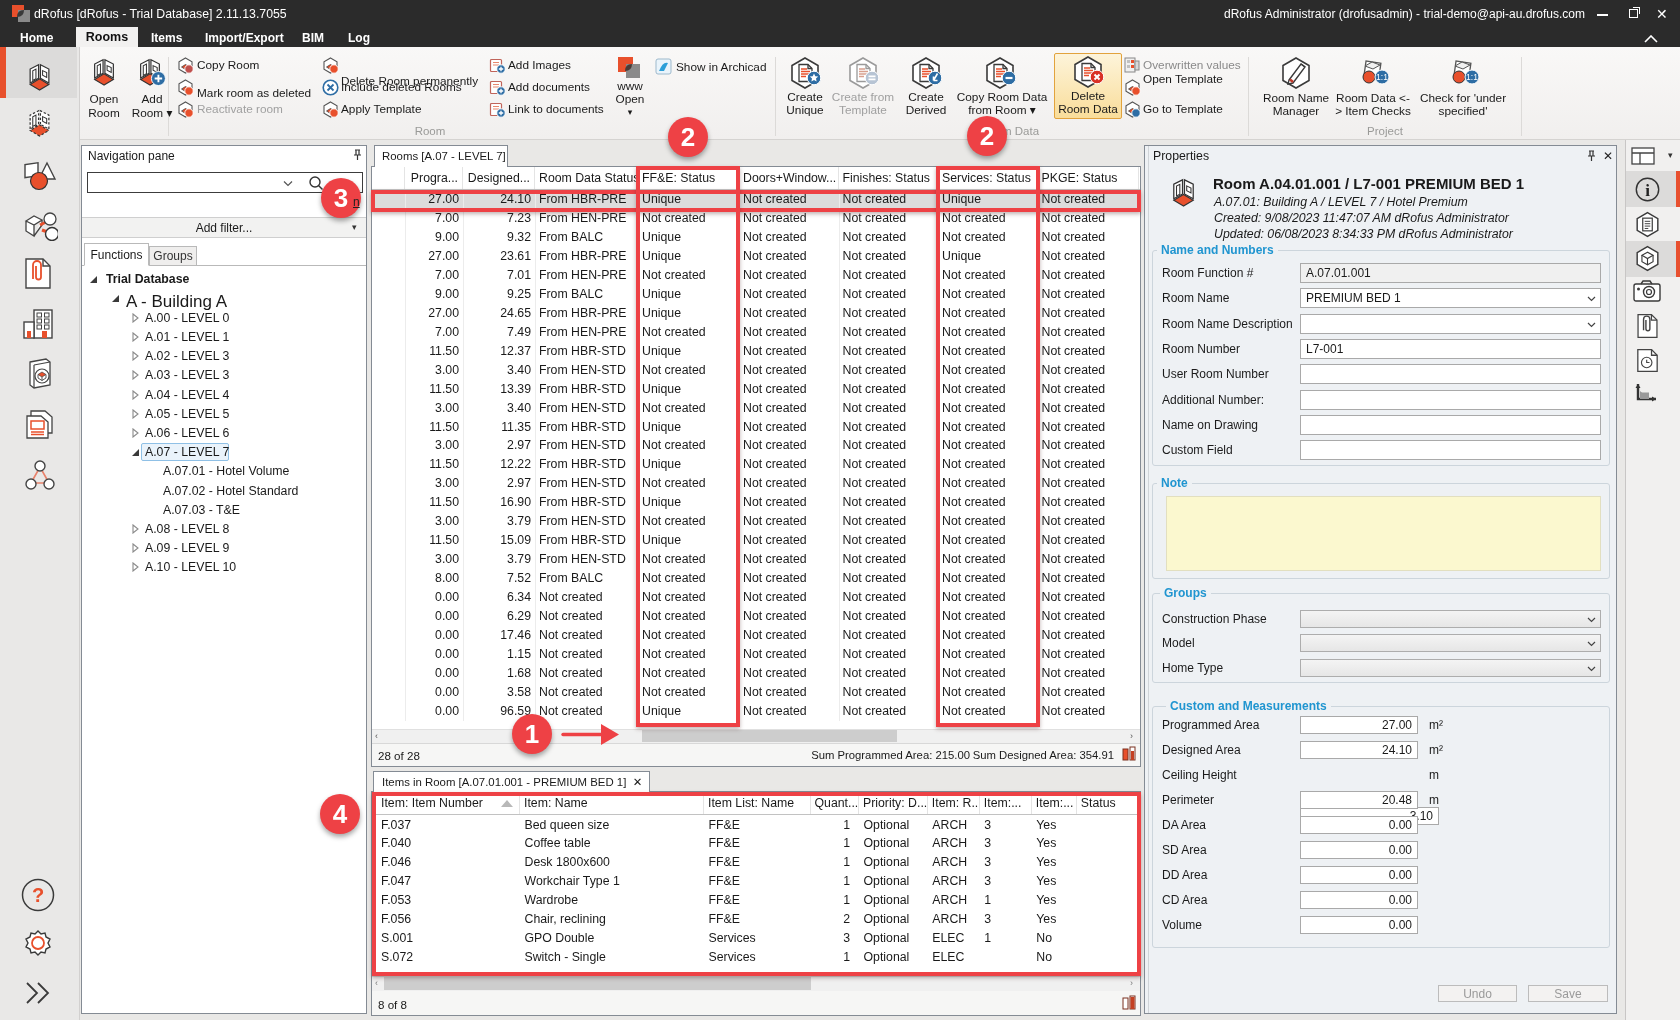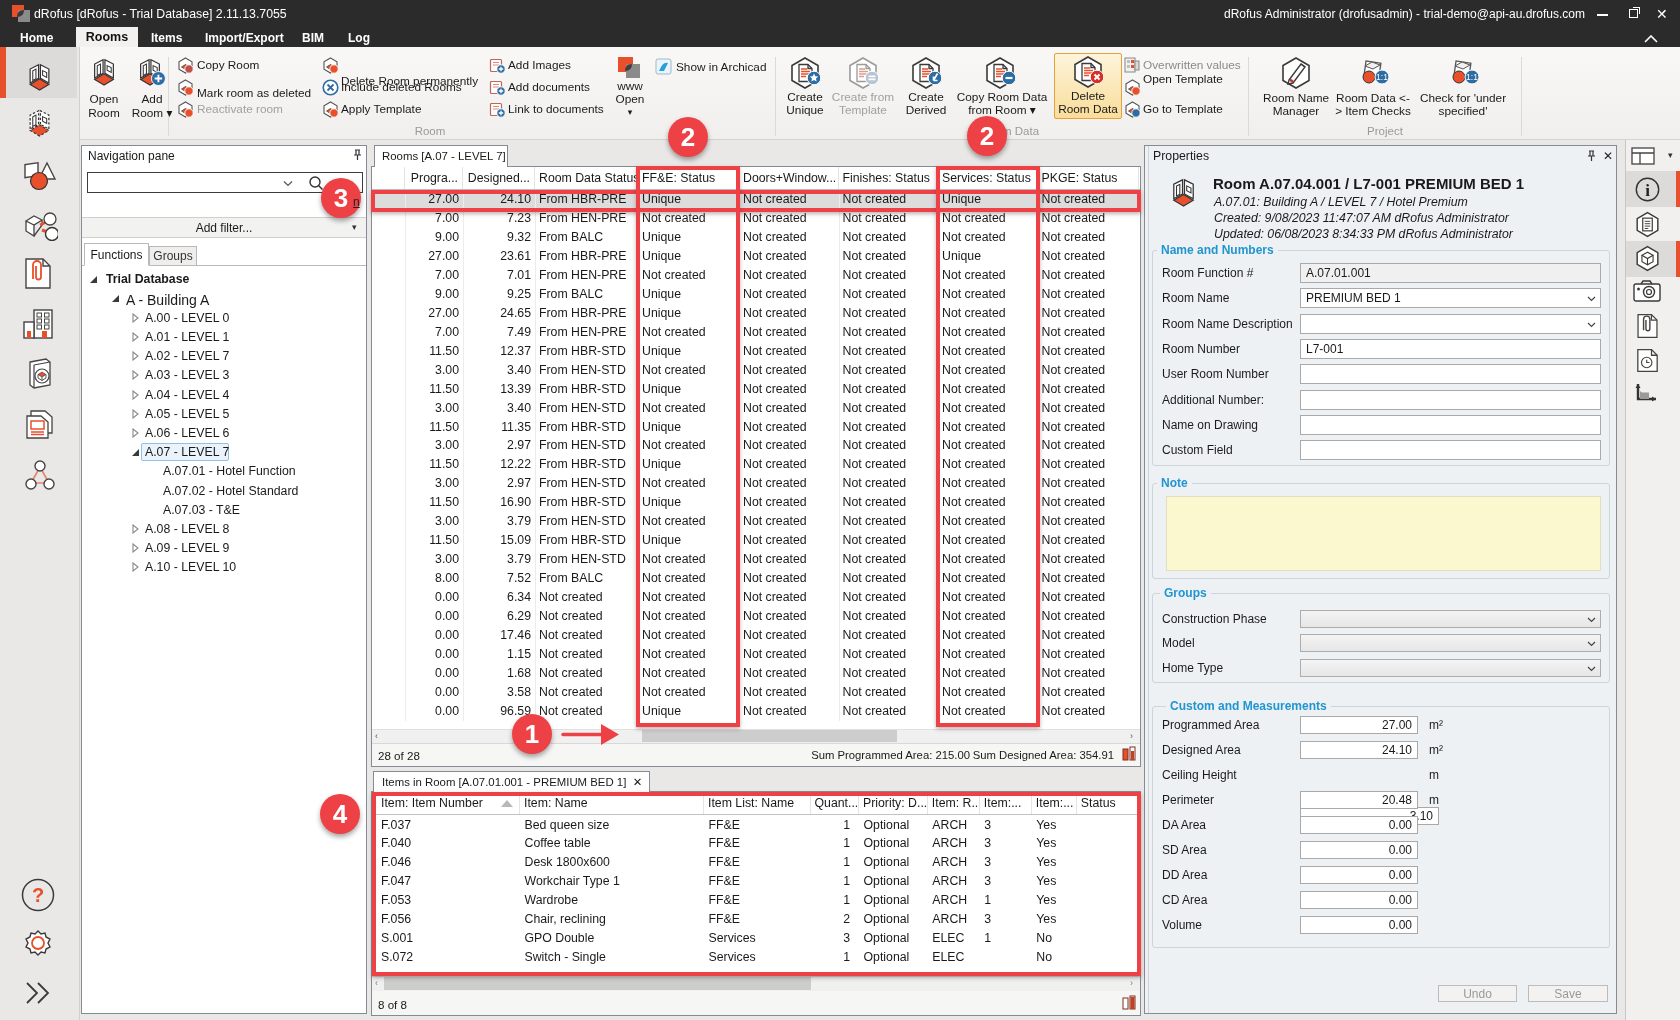--- a/index.html
+++ b/index.html
@@ -332,33 +332,33 @@
 <div class="a" style="left:149px;top:246px;width:48px;height:20px;background:#efeeed;border:1px solid #b9b9b9;font-size:12px;text-align:center;line-height:19px;color:#333">Groups</div>
 <div class="a" style="left:82px;top:265px;width:284px;height:1px;background:#b9b9b9"></div>
 
 <svg class="a" style="left:89px;top:274.9px" width="10" height="10">
     <polygon points="8,1 8,8 1,8" fill="#3a3a3a"></polygon>
   </svg>
 <div class="a" style="left:106px;top:272.3px;font-size:12.3px;font-weight:bold;white-space:nowrap">Trial Database</div>
 <svg class="a" style="left:111px;top:294.1px" width="10" height="10">
     <polygon points="8,1 8,8 1,8" fill="#3a3a3a"></polygon>
   </svg>
-<div class="a" style="left:126px;top:291.5px;font-size:14px;font-weight:normal;white-space:nowrap">A - Building A</div>
+<div class="a" style="left:126px;top:291.5px;font-size:17px;font-weight:normal;white-space:nowrap">A - Building A</div>
 <svg class="a" style="left:132px;top:312.8px" width="8" height="10">
     <polygon points="1,1 6,5 1,9" fill="none" stroke="#8a8a8a" stroke-width="1.1"></polygon>
   </svg>
 <div class="a" style="left:145px;top:310.7px;font-size:12.3px;font-weight:normal;white-space:nowrap">A.00 - LEVEL 0</div>
 <svg class="a" style="left:132px;top:332.0px" width="8" height="10">
     <polygon points="1,1 6,5 1,9" fill="none" stroke="#8a8a8a" stroke-width="1.1"></polygon>
   </svg>
 <div class="a" style="left:145px;top:329.9px;font-size:12.3px;font-weight:normal;white-space:nowrap">A.01 - LEVEL 1</div>
 <svg class="a" style="left:132px;top:351.2px" width="8" height="10">
     <polygon points="1,1 6,5 1,9" fill="none" stroke="#8a8a8a" stroke-width="1.1"></polygon>
   </svg>
-<div class="a" style="left:145px;top:349.1px;font-size:12.3px;font-weight:normal;white-space:nowrap">A.02 - LEVEL 7</div>
+<div class="a" style="left:145px;top:349.1px;font-size:12.3px;font-weight:normal;white-space:nowrap">A.02 - LEVEL 3</div>
 <svg class="a" style="left:132px;top:370.4px" width="8" height="10">
     <polygon points="1,1 6,5 1,9" fill="none" stroke="#8a8a8a" stroke-width="1.1"></polygon>
   </svg>
 <div class="a" style="left:145px;top:368.3px;font-size:12.3px;font-weight:normal;white-space:nowrap">A.03 - LEVEL 3</div>
 <svg class="a" style="left:132px;top:389.6px" width="8" height="10">
     <polygon points="1,1 6,5 1,9" fill="none" stroke="#8a8a8a" stroke-width="1.1"></polygon>
   </svg>
 <div class="a" style="left:145px;top:387.5px;font-size:12.3px;font-weight:normal;white-space:nowrap">A.04 - LEVEL 4</div>
 <svg class="a" style="left:132px;top:408.8px" width="8" height="10">
     <polygon points="1,1 6,5 1,9" fill="none" stroke="#8a8a8a" stroke-width="1.1"></polygon>
@@ -366,21 +366,21 @@
 <div class="a" style="left:145px;top:406.7px;font-size:12.3px;font-weight:normal;white-space:nowrap">A.05 - LEVEL 5</div>
 <svg class="a" style="left:132px;top:428.0px" width="8" height="10">
     <polygon points="1,1 6,5 1,9" fill="none" stroke="#8a8a8a" stroke-width="1.1"></polygon>
   </svg>
 <div class="a" style="left:145px;top:425.9px;font-size:12.3px;font-weight:normal;white-space:nowrap">A.06 - LEVEL 6</div>
 <svg class="a" style="left:131px;top:447.7px" width="10" height="10">
     <polygon points="8,1 8,8 1,8" fill="#3a3a3a"></polygon>
   </svg>
 <div class="a" style="left:141px;top:442.8px;width:88px;height:18.5px;background:#eaf3fb;border:1px solid #8fc0e6;border-radius:2px"></div>
 <div class="a" style="left:145px;top:445.1px;font-size:12.3px;font-weight:normal;white-space:nowrap">A.07 - LEVEL 7</div>
-<div class="a" style="left:163px;top:464.3px;font-size:12.3px;font-weight:normal;white-space:nowrap">A.07.01 - Hotel Function</div>
+<div class="a" style="left:163px;top:464.3px;font-size:12.3px;font-weight:normal;white-space:nowrap">A.07.01 - Hotel Volume</div>
 <div class="a" style="left:163px;top:483.5px;font-size:12.3px;font-weight:normal;white-space:nowrap">A.07.02 - Hotel Standard</div>
 <div class="a" style="left:163px;top:502.7px;font-size:12.3px;font-weight:normal;white-space:nowrap">A.07.03 - T&amp;E</div>
 <svg class="a" style="left:132px;top:524.0px" width="8" height="10">
     <polygon points="1,1 6,5 1,9" fill="none" stroke="#8a8a8a" stroke-width="1.1"></polygon>
   </svg>
 <div class="a" style="left:145px;top:521.9px;font-size:12.3px;font-weight:normal;white-space:nowrap">A.08 - LEVEL 8</div>
 <svg class="a" style="left:132px;top:543.2px" width="8" height="10">
     <polygon points="1,1 6,5 1,9" fill="none" stroke="#8a8a8a" stroke-width="1.1"></polygon>
   </svg>
 <div class="a" style="left:145px;top:541.1px;font-size:12.3px;font-weight:normal;white-space:nowrap">A.09 - LEVEL 9</div>
@@ -485,21 +485,21 @@
 <div class="a" style="left:1603px;top:149px;font-size:12px;color:#222">✕</div>
 
 <svg class="a" style="left:1167px;top:175px;opacity:1" width="33" height="34" viewBox="0 0 34 31">
 <polygon points="17,30 7,24 17,18 27,24" fill="#e8502c" stroke="#333" stroke-width="1.2"></polygon>
 <polygon points="7,22.5 7,7.5 16,3 16,17.5" fill="#fff" stroke="#333" stroke-width="1.3"></polygon>
 <polygon points="9.8,19.6 9.8,9.3 13.2,7.6 13.2,17.8" fill="none" stroke="#333" stroke-width="1.1"></polygon>
 <polygon points="18,17.5 18,3 27,7.5 27,22.5" fill="#fff" stroke="#333" stroke-width="1.3"></polygon>
 <polygon points="20.3,9.2 24.7,11.4 24.7,16.4 20.3,14.2" fill="none" stroke="#333" stroke-width="1.1"></polygon>
 </svg>
 
-<div class="a" style="left:1213px;top:175px;font-size:15px;font-weight:bold;white-space:nowrap">Room A.07.04.001 / L7-001 PREMIUM BED 1</div>
+<div class="a" style="left:1213px;top:175px;font-size:15px;font-weight:bold;white-space:nowrap">Room A.04.01.001 / L7-001 PREMIUM BED 1</div>
 <div class="a" style="left:1214px;top:195px;font-size:12.3px;font-style:italic">A.07.01: Building A / LEVEL 7 / Hotel Premium</div>
 <div class="a" style="left:1214px;top:211px;font-size:12.3px;font-style:italic">Created: 9/08/2023 11:47:07 AM dRofus Administrator</div>
 <div class="a" style="left:1214px;top:227px;font-size:12.3px;font-style:italic">Updated: 06/08/2023 8:34:33 PM dRofus Administrator</div>
 
 <div class="gbox" style="left:1152px;top:250px;width:458px;height:216px"></div>
 <div class="glbl" style="left:1157px;top:243px">Name and Numbers</div>
 <div class="lbl" style="left:1162px;top:266.0px">Room Function #</div>
 <div class="inp" style="left:1300px;top:263.0px;width:301px;height:20px;background:#f0f0f0">A.07.01.001</div>
 <div class="lbl" style="left:1162px;top:291.3px">Room Name</div>
 <div class="inp" style="left:1300px;top:288.3px;width:301px;height:20px;background:#fff">PREMIUM BED 1</div>

